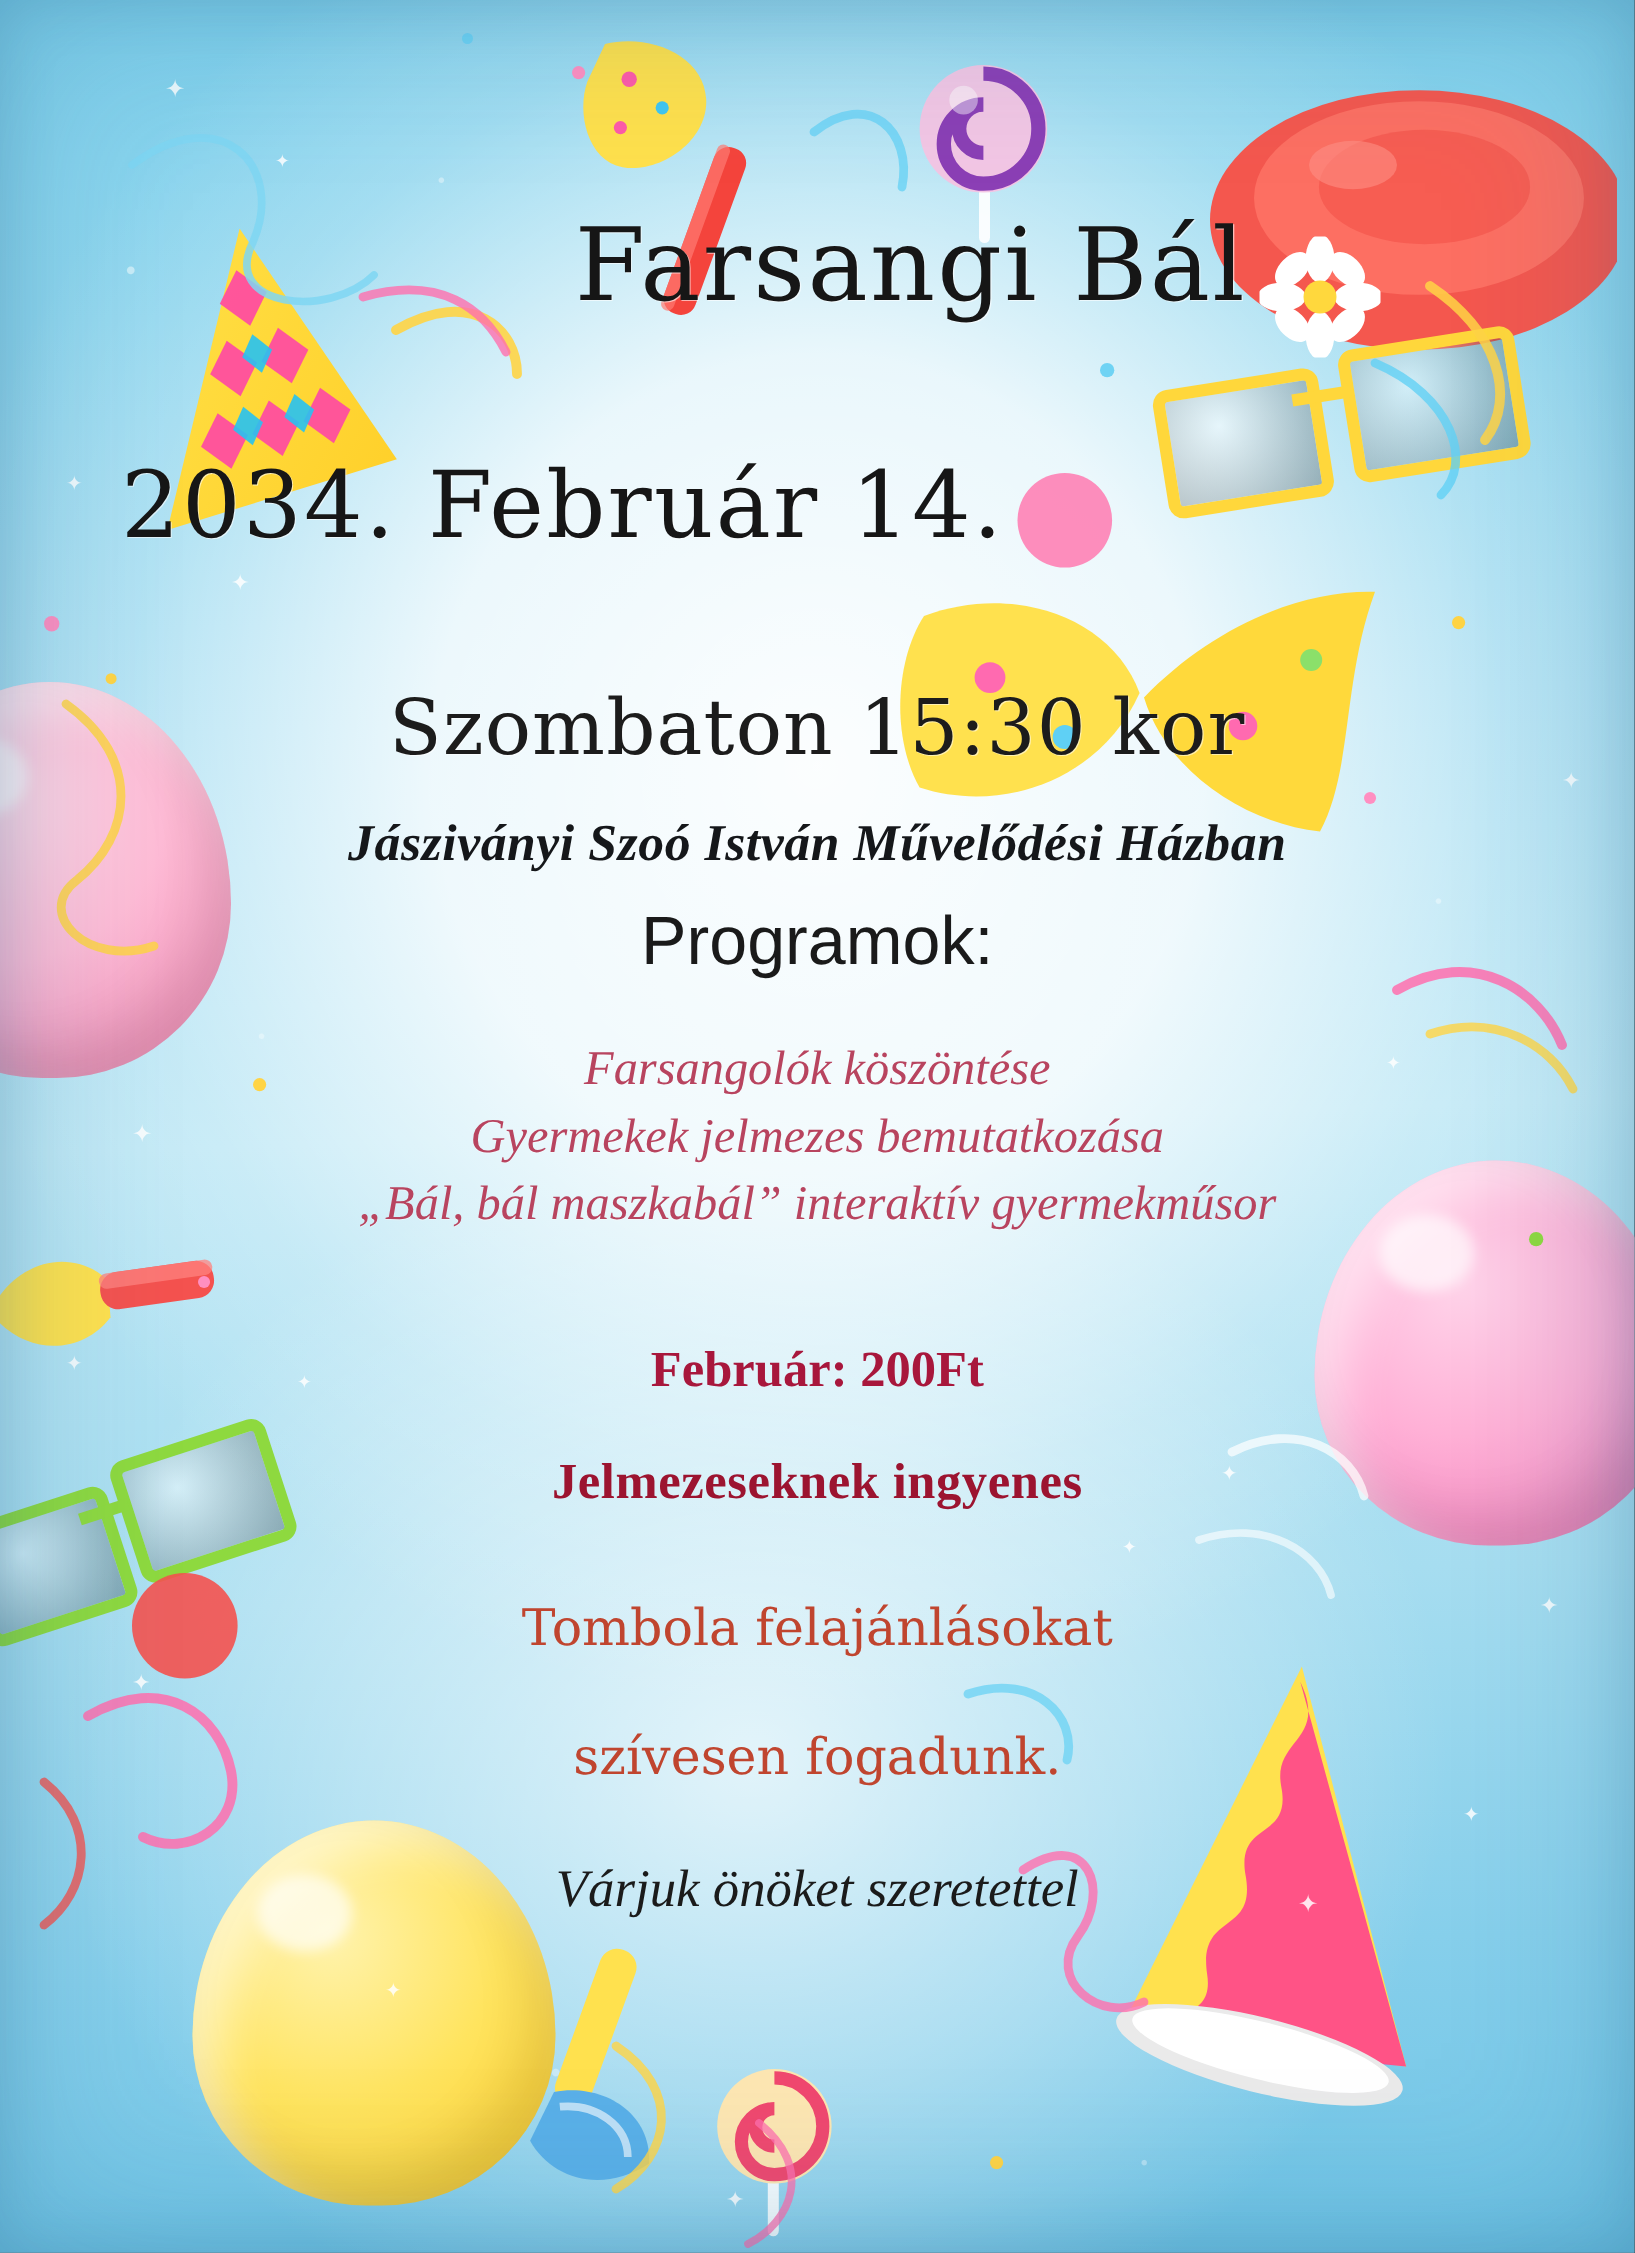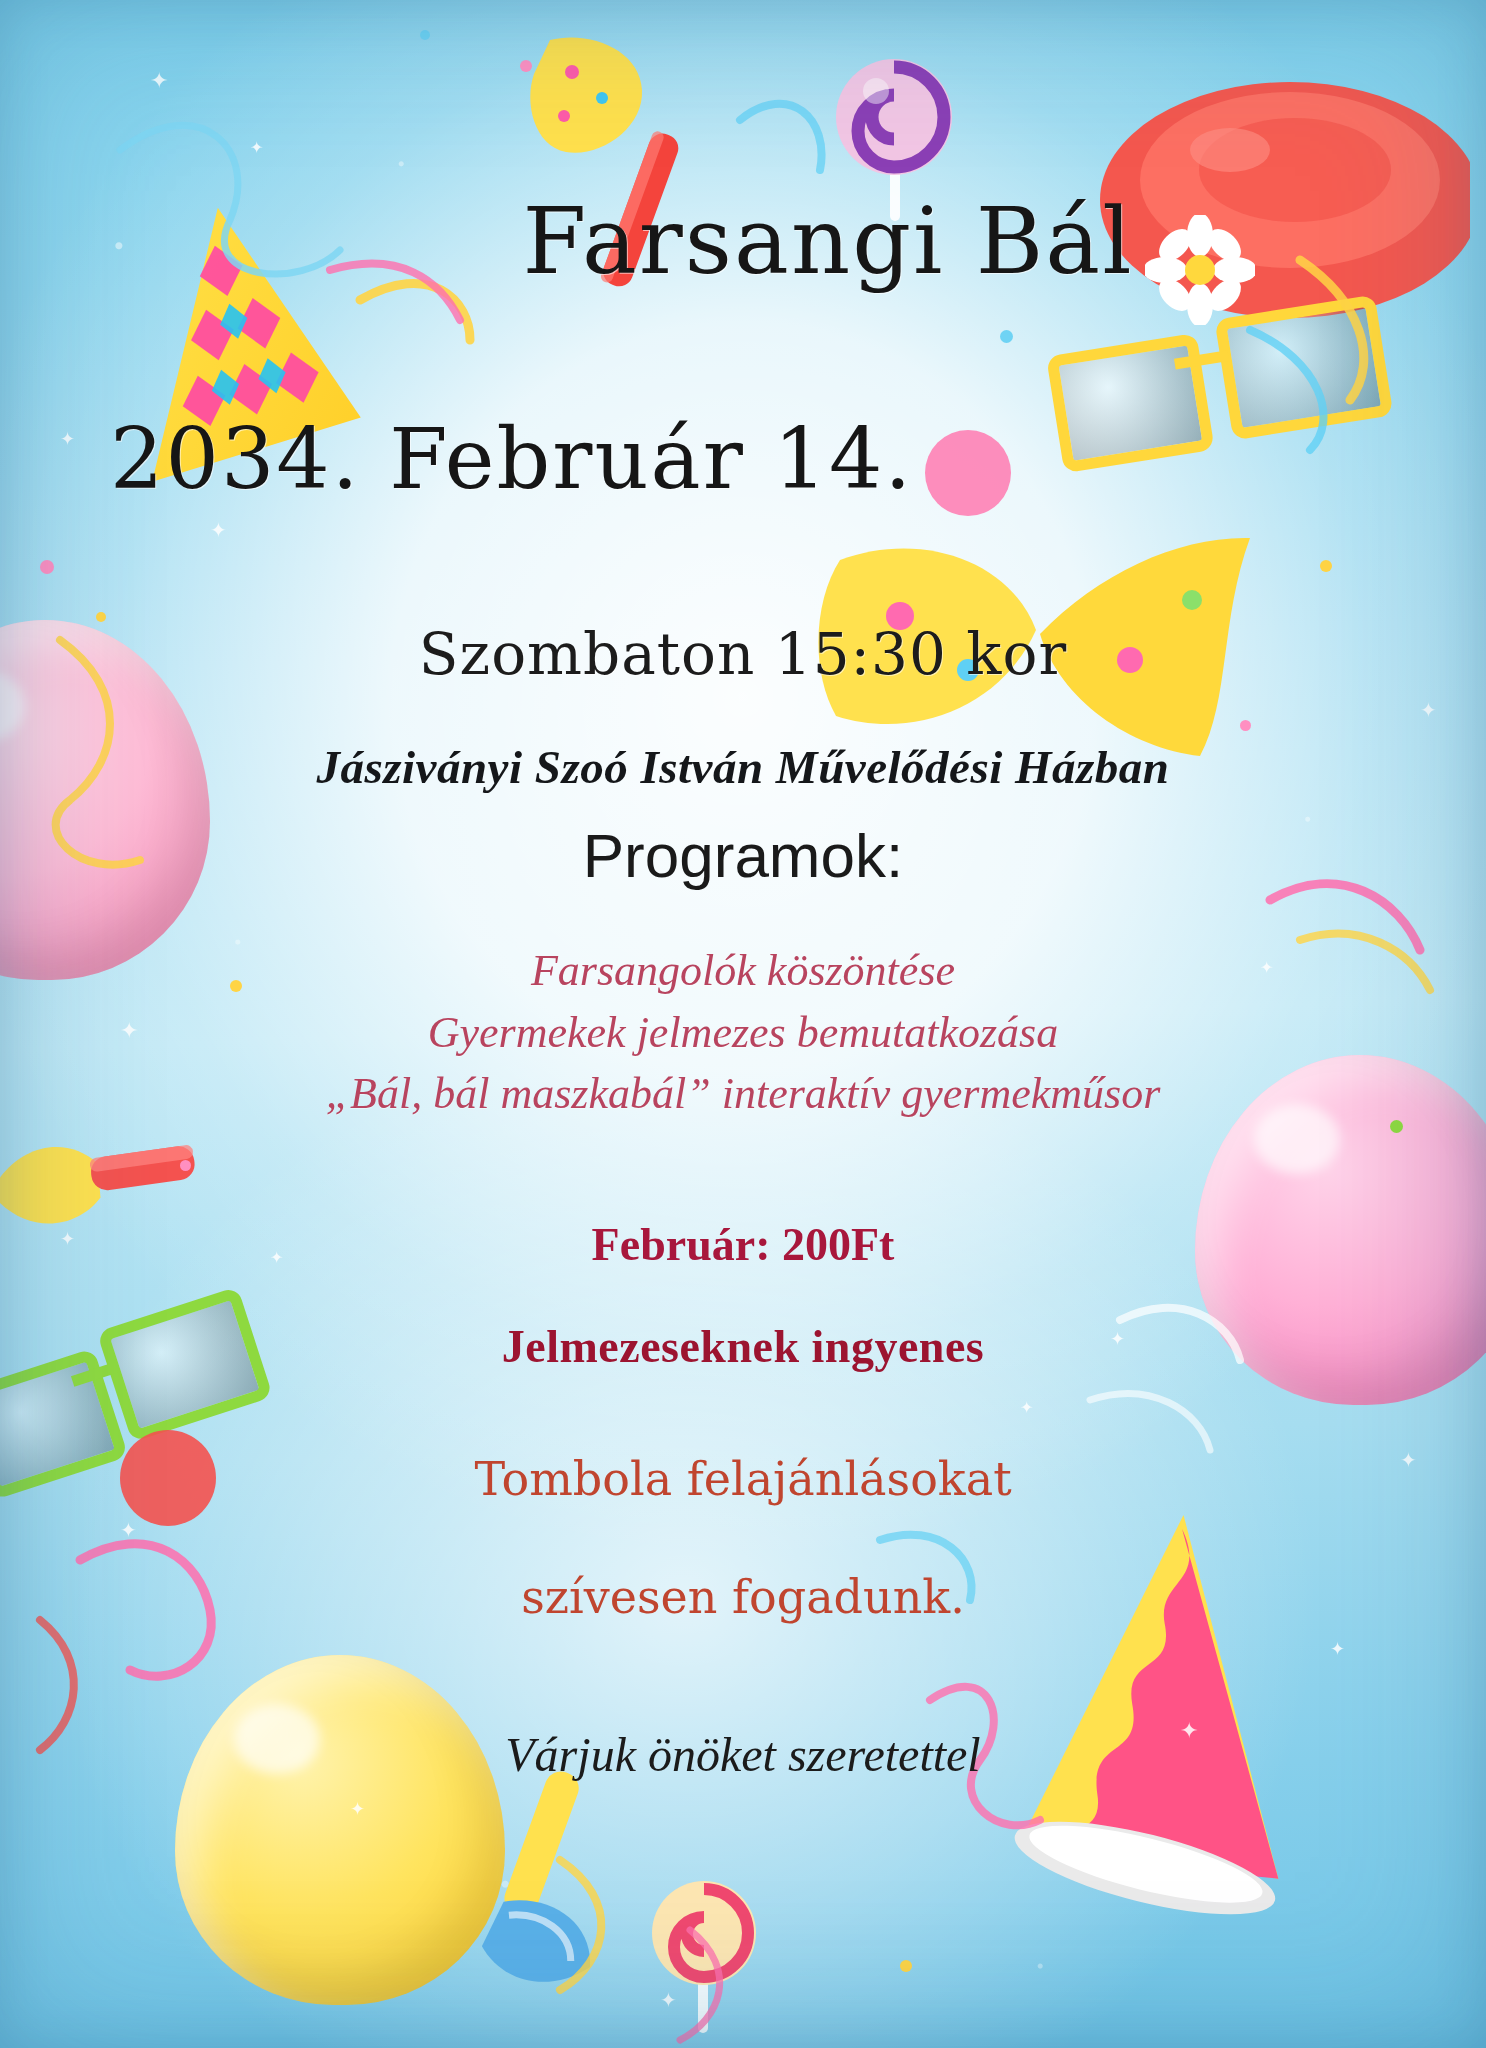--- a/index.html
+++ b/index.html
@@ -113,21 +113,21 @@
     font-size: 84px;
     text-align: left;
     margin-left: 110px;
     text-shadow: 1px 1px 0 rgba(255,255,255,0.6);
   }
   #subtitle-time {
     position: absolute;
     top: 620px;
     left: 0; right: 0;
     font-family: "DejaVu Serif", serif;
-    font-size: 58px;
+    font-size: 70px;
     color: #1c1c1c;
     letter-spacing: 1px;
     text-shadow: 1px 1px 0 rgba(255,255,255,0.55);
   }
   #venue {
     position: absolute;
     top: 740px;
     left: 0; right: 0;
     font-family: "Liberation Serif", serif;
     font-style: italic;
@@ -193,21 +193,20 @@
     color: #c0452f;
   }
   #closing {
     position: absolute;
     top: 1690px;
     left: 0; right: 0;
     font-family: "Liberation Serif", serif;
     font-style: italic;
     font-size: 48px;
     color: #1b1b1b;
-    margin-top: 37px;
   }
 </style>
 </head>
 <body>
 
 <div id="poster">
 
   <div class="bg-base"></div>
   <div class="bg-texture"></div>
 

